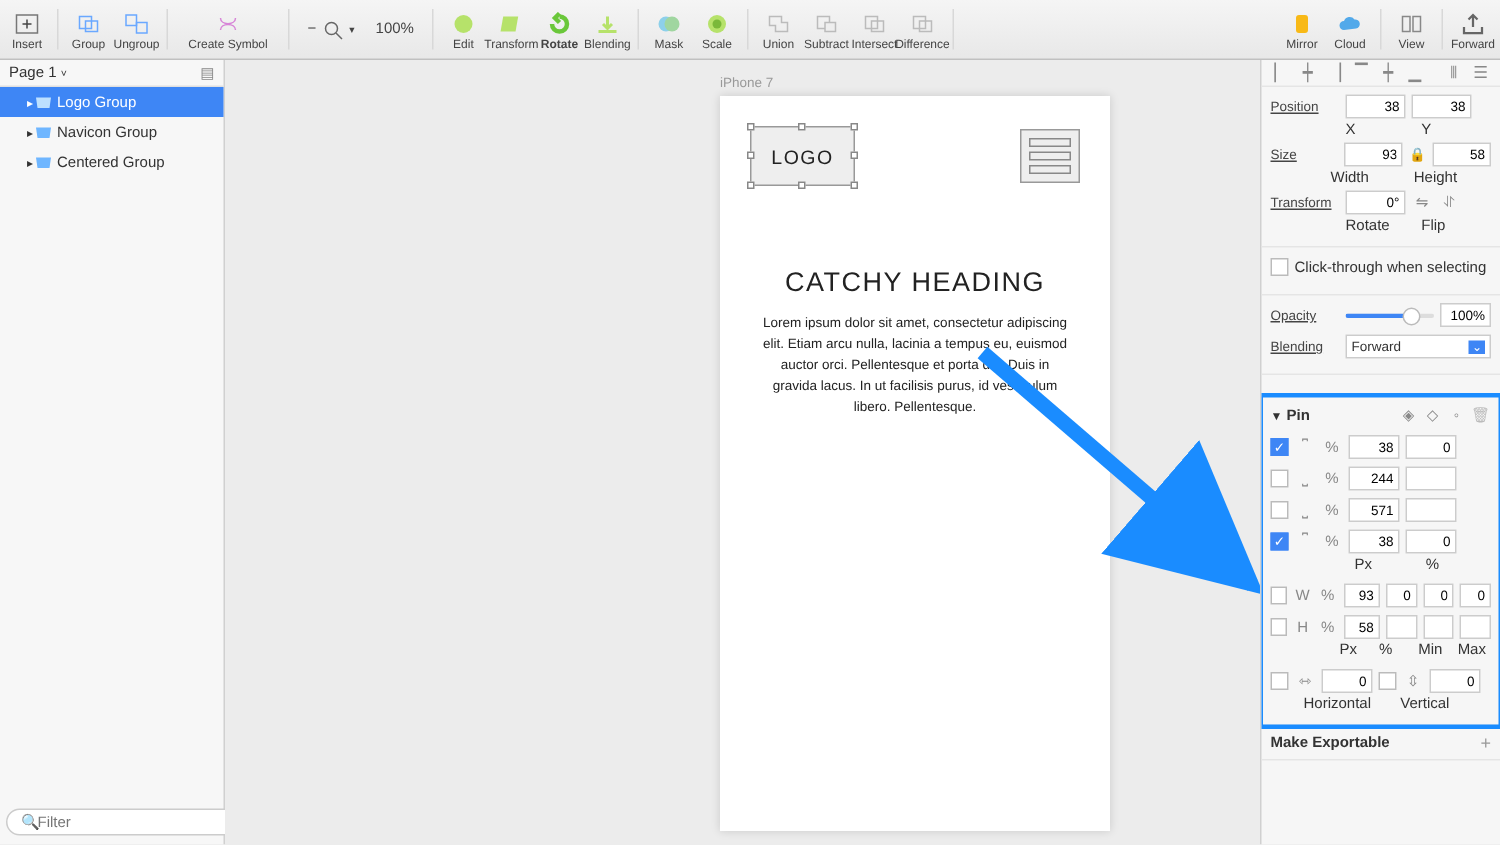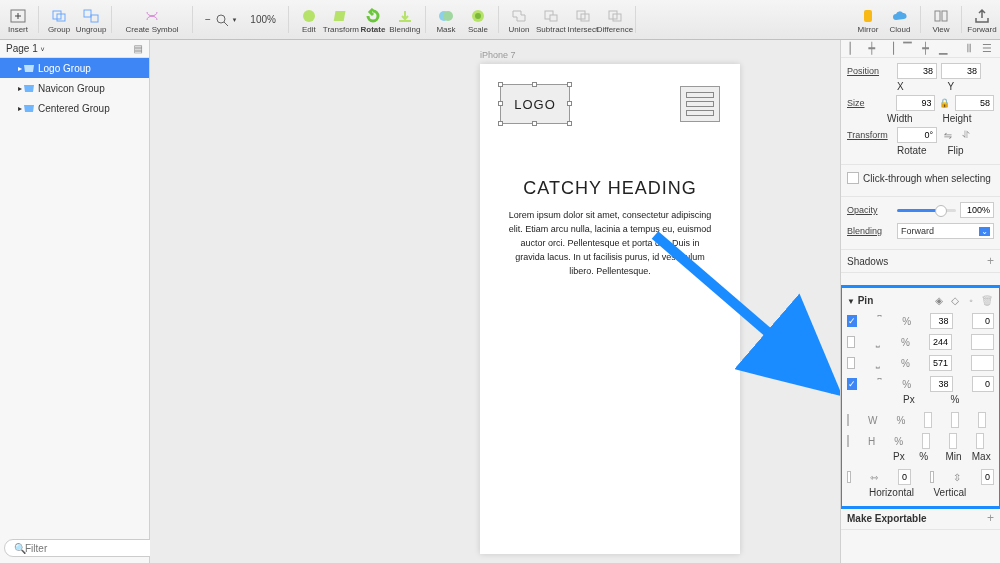--- a/index.html
+++ b/index.html
@@ -88,21 +88,21 @@
       text-align:right; padding:0 3px; min-width:0;
     }
     .subrow { display:flex; gap:4px; margin-top:-2px; margin-bottom:2px; }
     .subrow .sub { flex:1; }
     .chk { width:12px; height:12px; border:1px solid #bbb; background:#fff; display:flex; align-items:center; justify-content:center; font-size:9px; color:#fff; }
     .chk.on { background:#3e86f5; border-color:#3e86f5; }
     .sel { height:16px; flex:1; border:1px solid #ccc; background:#fff; font-size:9px; padding:0 3px; display:flex; align-items:center; justify-content:space-between; }
     .title-row { display:flex; align-items:center; justify-content:space-between; padding:4px 6px; border-bottom:1px solid #e5e5e5; font-size:10px; }
     .title-row .plus { color:#999; font-size:12px; }
     .mini { width:14px; height:14px; display:flex; align-items:center; justify-content:center; font-size:10px; color:#888; }
-    .pin-grid .field-row { gap:19px; }
+    .pin-grid .field-row { gap:4px; }
     .pin-grid input { width:34px; }
     .w34 { width:34px !important; }
     .w40 { width:40px !important; }
     .opacity-slider { flex:1; height:3px; background:linear-gradient(90deg,#3e86f5,#3e86f5) 0/80% no-repeat, #ddd; border-radius:2px; position:relative; }
     .opacity-slider::after { content:''; position:absolute; right:16%; top:-4px; width:10px; height:10px; border-radius:50%; background:#fff; border:1px solid #bbb; }
     .icon-square { width:14px; height:14px; background:#3e70ff; border-radius:2px; margin-right:4px; }
 
     
     .arrow { position:absolute; pointer-events:none; }
   </style>
@@ -401,24 +401,20 @@
     </div>
     <div class="field-row">
       <span class="lbl">Blending</span>
       <div class="sel">
           <span>Forward</span>
           <span style="background:#3e86f5;color:#fff;font-size:8px;padding:0 2px">⌄</span>
         </div>
     </div>
   </div>
 
-  <div class="title-row">
-    <span>Shadows</span>
-      <span class="plus">+</span>
-  </div>
 
   <div style="height:14px"></div>
 
 
   <div class="insp-sec hl pin-grid">
     <div class="field-row" style="justify-content:space-between">
       <span><span style="font-size:8px">▼</span> <b>Pin</b></span>
       <span style="display:flex;gap:2px">
         <span class="mini">◈</span>
         <span class="mini">◇</span>

